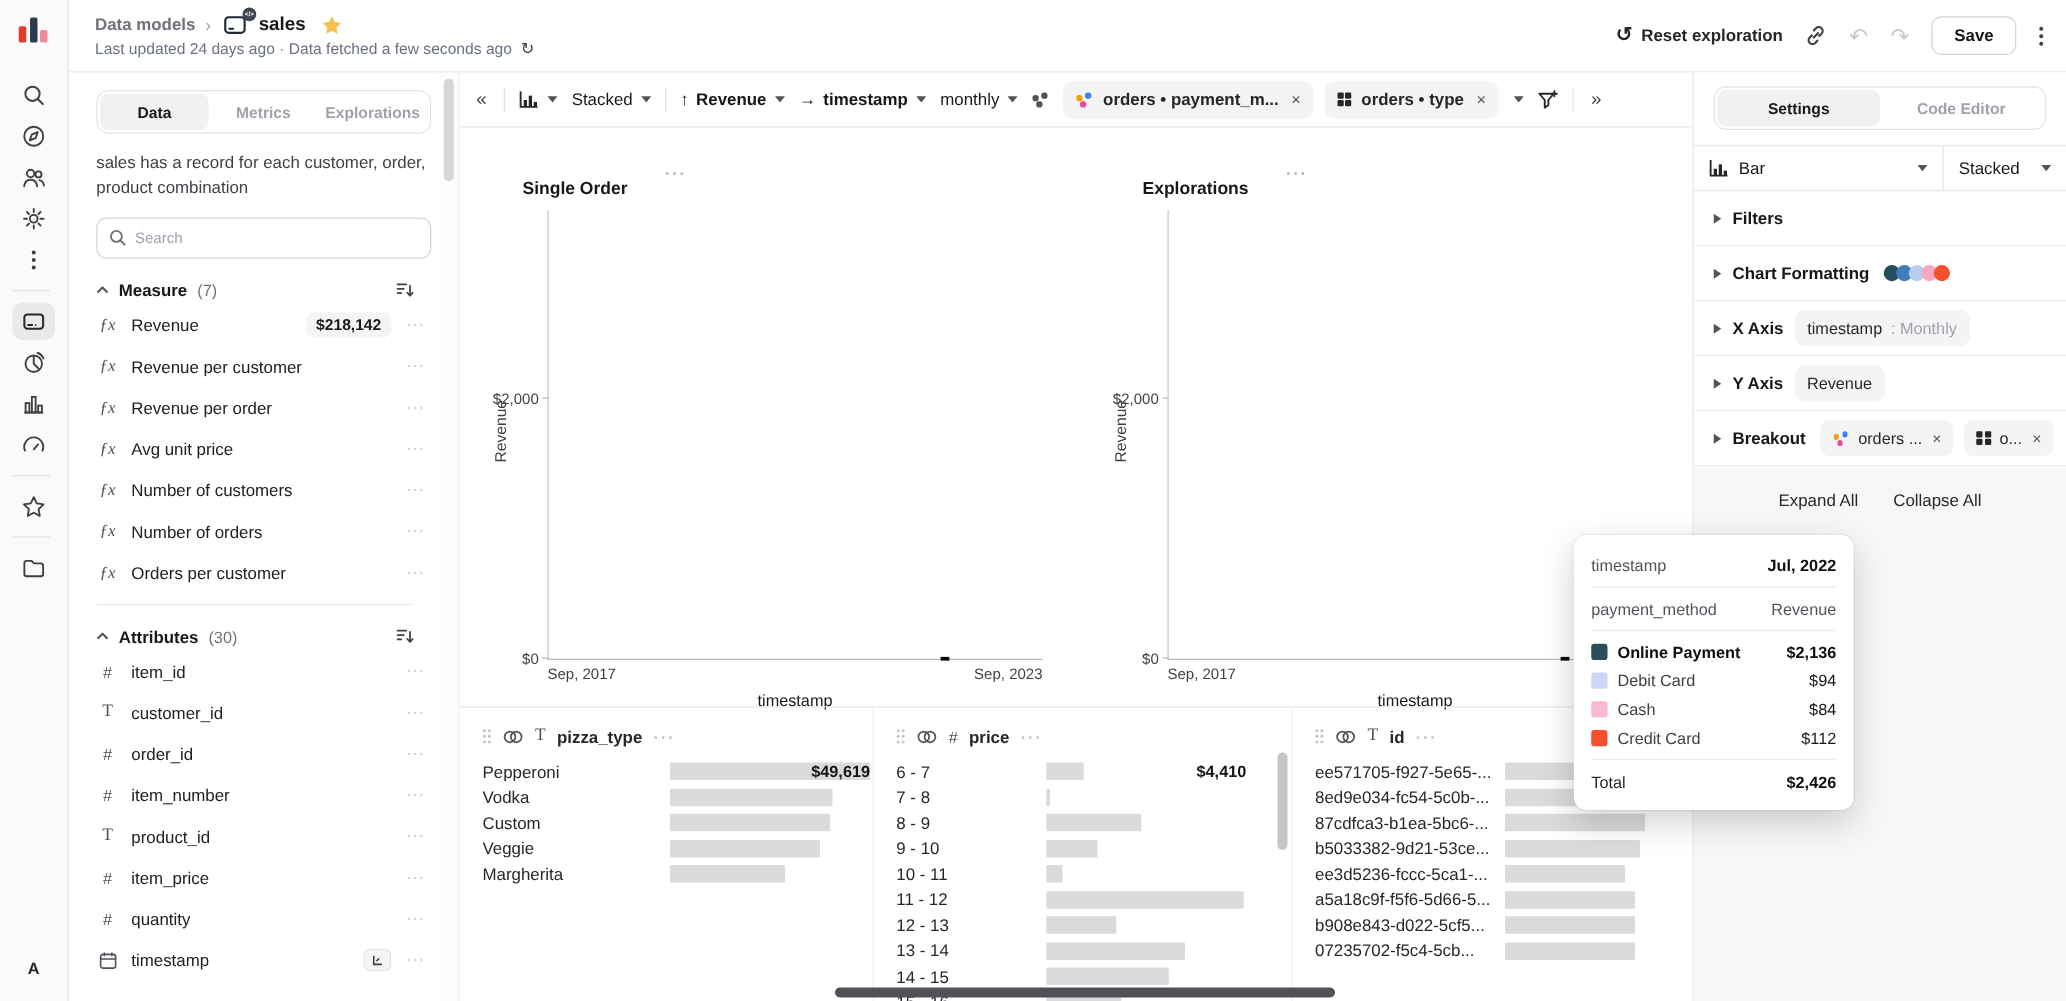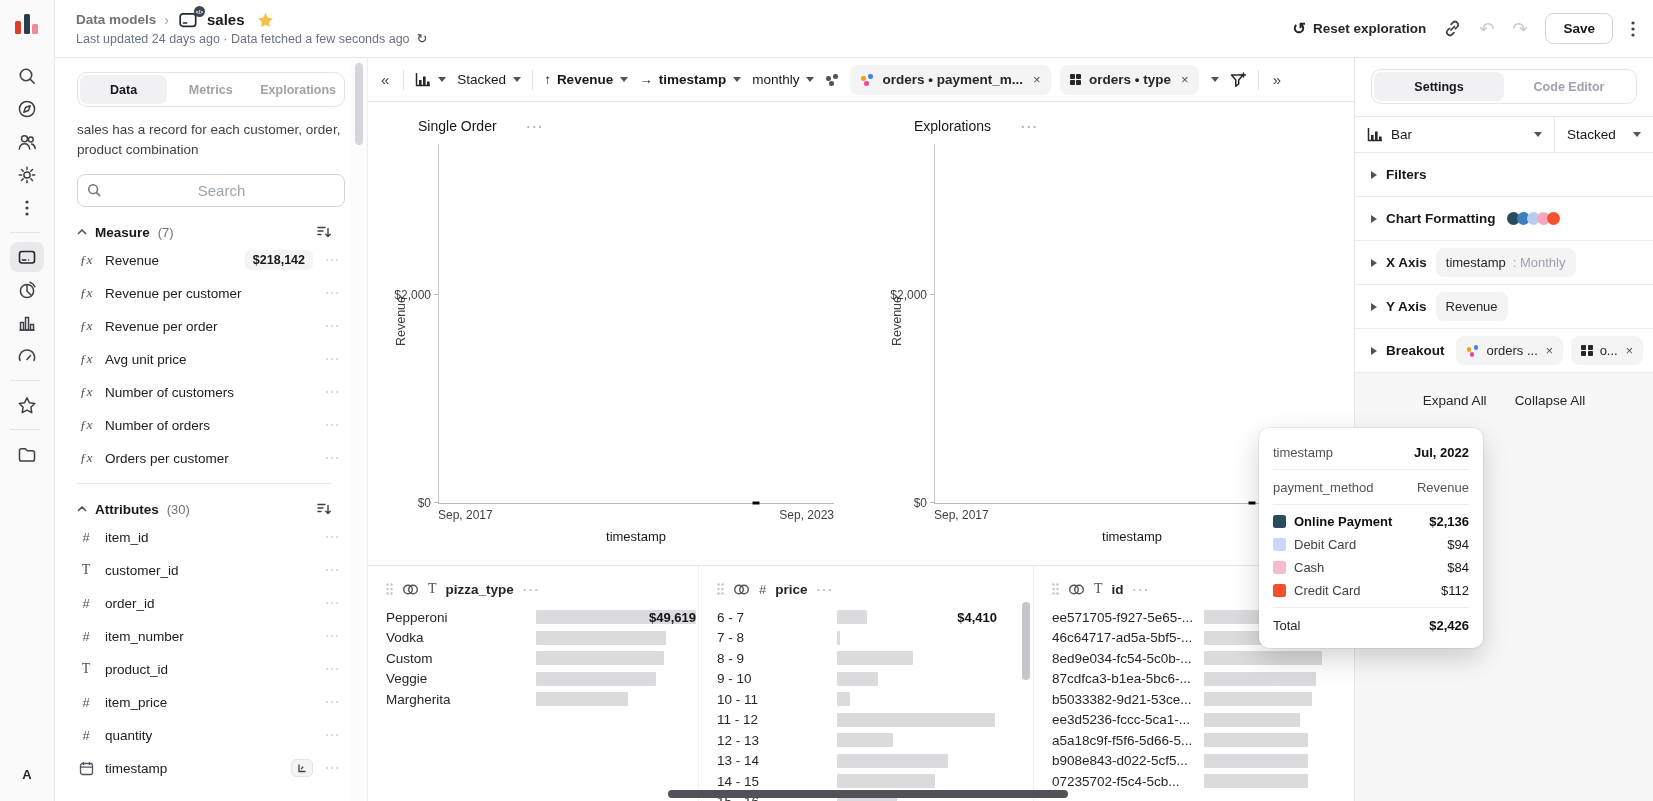--- a/index.html
+++ b/index.html
@@ -40,21 +40,21 @@
 
   .content { flex:1; display:flex; min-height:0; }
 
   
   .sidebar { width:296px; min-width:296px; padding:14px 6px 0 22px; overflow:hidden; }
   .seg-ctl { display:flex; border:1px solid #e4e4e7; border-radius:10px; padding:2px; height:35px; }
   .seg { flex:1; display:flex; align-items:center; justify-content:center; font-size:12.5px; font-weight:600; color:#a1a1aa; border-radius:7px; cursor:pointer; white-space:nowrap; padding:0 6px; }
   .seg.on { background:#f1f1f3; color:#18181b; }
   .sb-desc { margin-top:13px; color:#3f3f46; font-size:13.5px; line-height:1.5; }
   .search-box { margin-top:13px; height:33px; border:1px solid #d4d4d8; border-radius:8px; display:flex; align-items:center; padding:0 9px; gap:7px; background:#fff; }
-  .search-box input { border:none; outline:none; flex:1; font-size:15px; font-family:inherit; color:#3b82f6; background:transparent;text-align:center; }
+  .search-box input { border:none; outline:none; flex:1; font-size:12px; font-family:inherit; color:#3b82f6; background:transparent; }
   .search-box input::placeholder { color:#9ca3af; }
   .sec-head { display:flex; align-items:center; gap:8px; margin:18px 0 4px; }
   .sec-head .lbl { font-weight:700; font-size:13.5px; }
   .sec-head .cnt { color:#71717a; font-size:13px; }
   .sec-head .sort { margin-left:auto; margin-right:14px; cursor:pointer; }
   .frow { display:flex; align-items:center; height:33px; gap:10px; cursor:pointer; }
   .ticon { width:18px; min-width:18px; color:#52525b; text-align:center; font-size:13px; }
   .ticon.fx { font-style:italic; font-family:"Liberation Serif",serif; font-size:13.5px; }
   .ticon.tT { font-family:"Liberation Serif",serif; font-size:14px; }
   .fname { font-size:13.5px; color:#202024; white-space:nowrap; overflow:hidden; text-overflow:ellipsis; }
@@ -80,21 +80,21 @@
   .pill .x { color:#52525b; font-size:13px; font-weight:400; cursor:pointer; padding-left:2px; }
   .tri { position:relative; width:14px; height:13px; min-width:14px; }
   .tri i { position:absolute; width:4.5px; height:4.5px; border-radius:50%; }
   .grid4 { display:grid; grid-template-columns:5px 5px; grid-template-rows:5px 5px; gap:1.5px; }
   .grid4 i { background:#27272a; border-radius:1px; }
 
   
   .charts { flex:1; display:flex; padding:0 14px 0 6px; gap:26px; min-height:0; }
   .chart { flex:1; display:flex; flex-direction:column; min-width:0; }
   .chart-head { display:flex; align-items:center; gap:30px; padding:16px 0 10px 44px; }
-  .chart-title { font-weight:400; font-size:14px; }
+  .chart-title { font-weight:700; font-size:14px;margin-top:24px; }
   .dots-menu { color:#b0b0b5; font-weight:700; letter-spacing:1.5px; font-size:13px; cursor:pointer; }
   .plot-area { position:relative; padding-left:64px; padding-right:10px; }
   .ylab { position:absolute; left:2px; top:170px; transform:rotate(-90deg); transform-origin:center; font-size:12.5px; color:#3f3f46; white-space:nowrap; }
   .plot { position:relative; height:360px; border-left:1px solid #c9c9ce; border-bottom:1px solid #b9b9bf; }
   .bars { position:absolute; left:2px; right:0; top:0; bottom:0; display:flex; align-items:flex-end; gap:1px; }
   .bar { flex:1; display:flex; flex-direction:column-reverse; min-width:2px; }
   .bar.sel { box-shadow:0 0 0 1.5px #0a0a0a; position:relative; z-index:2; }
   .seg { width:100%; }
   .ytick { position:absolute; left:-58px; width:50px; text-align:right; font-size:12px; color:#3f3f46; transform:translateY(50%); }
   .ymark { position:absolute; left:-5px; width:5px; height:1px; background:#b9b9bf; }
@@ -1581,26 +1581,20 @@
                 <span class="nm">id</span>
                 <span class="dots-menu" style="color: rgb(192, 192, 196);">···</span>
               </div>
               <div class="trow">
                 <span class="tlabel" style="width: 152px; min-width: 152px;">ee571705-f927-5e65-...</span>
                 <span class="bz" style="width: 156px;">
                   <span class="gbar" style="width: 96px;"></span>
                 </span>
               </div>
               <div class="trow">
-                <span class="tlabel" style="width: 152px; min-width: 152px;">46c64717-ad5a-5bf5-...</span>
-                <span class="bz" style="width: 156px;">
-                  <span class="gbar" style="width: 96px;"></span>
-                </span>
-              </div>
-              <div class="trow">
                 <span class="tlabel" style="width: 152px; min-width: 152px;">8ed9e034-fc54-5c0b-...</span>
                 <span class="bz" style="width: 156px;">
                   <span class="gbar" style="width: 118px;"></span>
                 </span>
               </div>
               <div class="trow">
                 <span class="tlabel" style="width: 152px; min-width: 152px;">87cdfca3-b1ea-5bc6-...</span>
                 <span class="bz" style="width: 156px;">
                   <span class="gbar" style="width: 112px;"></span>
                 </span>

